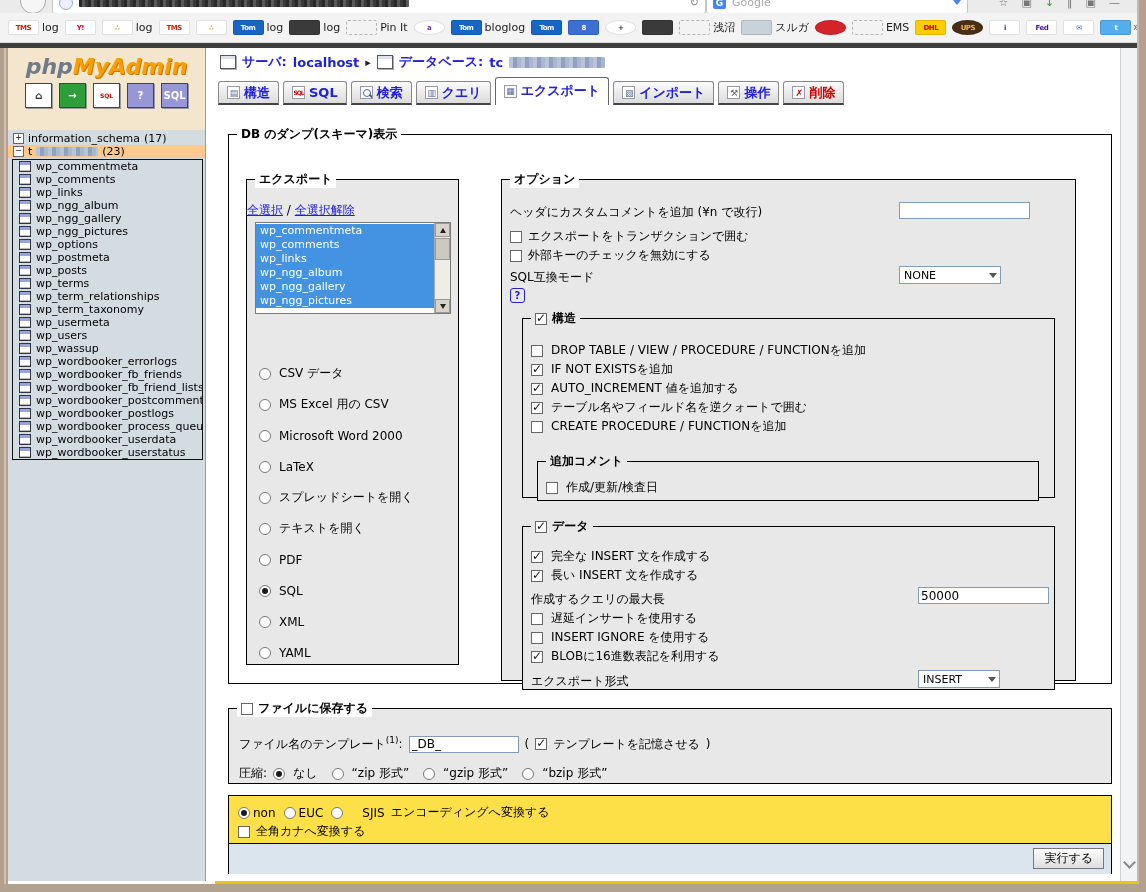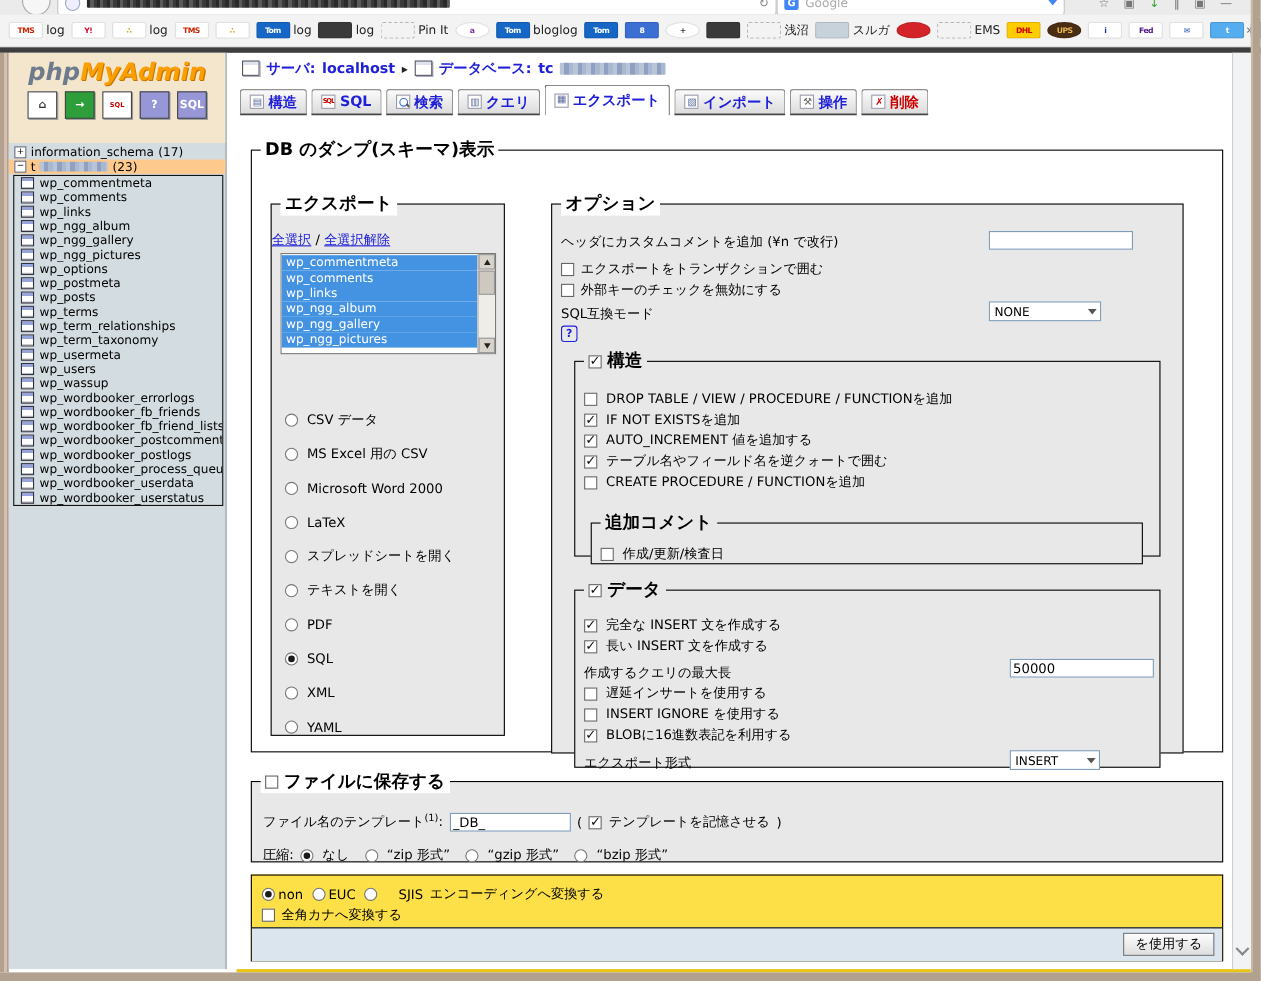--- a/index.html
+++ b/index.html
@@ -66,21 +66,21 @@
   .tab.active{height:26px;background:#fff;border:1px solid #666;border-bottom:none;padding-bottom:1px;}
   .tab.danger{color:#cc0000;}
   .tab-icon{width:13px;height:13px;border:1px solid #99a;background:#fff;display:flex;align-items:center;justify-content:center;font-size:9px;font-weight:bold;letter-spacing:-1px;overflow:hidden;box-sizing:border-box;}
   [data-name="sql-tab-icon"],[data-name="sql-window-icon"]{font-size:6px;}
   [data-name="search-tab-icon"]{position:relative;}
   [data-name="search-tab-icon"]::before{content:"";position:absolute;left:2px;top:2px;width:6px;height:6px;border:1.5px solid #3a6fd0;border-radius:50%;}
   [data-name="search-tab-icon"]::after{content:"";position:absolute;left:8px;top:8px;width:4px;height:1.5px;background:#555;transform:rotate(45deg);}
 
   
   fieldset.fs{position:absolute;margin:0;padding:0;border:1px solid #000;box-sizing:border-box;}
-  fieldset.fs>legend{display:flex;align-items:center;gap:5px;font-weight:bold;font-size:16px;padding:0 4px;margin-left:8px;white-space:nowrap;}
+  fieldset.fs>legend{display:flex;align-items:center;gap:5px;font-weight:bold;font-size:12px;padding:0 4px;margin-left:8px;white-space:nowrap;}
   .bg-white{background:#fff;}
   .bg-gray{background:#e8e8e8;}
 
   .cb{width:12px;height:12px;background:#fff;border:1px solid #666;display:inline-block;position:relative;flex:0 0 auto;box-sizing:border-box;}
   .cb.checked::after{content:"✓";position:absolute;left:0px;top:-3px;font-size:12px;font-weight:bold;color:#111;}
   .rb{width:12px;height:12px;background:#fff;border:1px solid #777;border-radius:50%;display:inline-block;position:relative;flex:0 0 auto;box-sizing:border-box;}
   .rb.checked::after{content:"";position:absolute;left:2px;top:2px;right:2px;bottom:2px;background:#1a1a1a;border-radius:50%;}
   .row{position:absolute;display:flex;align-items:center;gap:6px;white-space:nowrap;}
 
   input.ti{position:absolute;height:17px;border:1px solid #7f9db9;background:#fff;font-size:12px;font-family:"DejaVu Sans",sans-serif;padding:0 2px;box-sizing:border-box;}
@@ -809,21 +809,21 @@
             <span>SJIS</span>
           </span>
         </span>
       <span data-name="encoding-suffix-label">エンコーディングへ変換する</span>
     </div>
     <div class="row" style="left:9px;top:27px" data-name="kana-row">
       <span class="cb" data-name="kana-checkbox"></span>
       <span data-name="kana-label">全角カナへ変換する</span>
     </div>
     <div class="enc-bottom" data-name="execute-bar">
-      <button class="go-btn" data-name="execute-button">を使用する</button>
+      <button class="go-btn" data-name="execute-button">実行する</button>
     </div>
   </div>
 
   <div class="scrollbar" data-name="page-scrollbar">
     <span class="sb-chev" data-name="scroll-down-icon"></span>
   </div>
 
 </div>
 
 </body></html>

